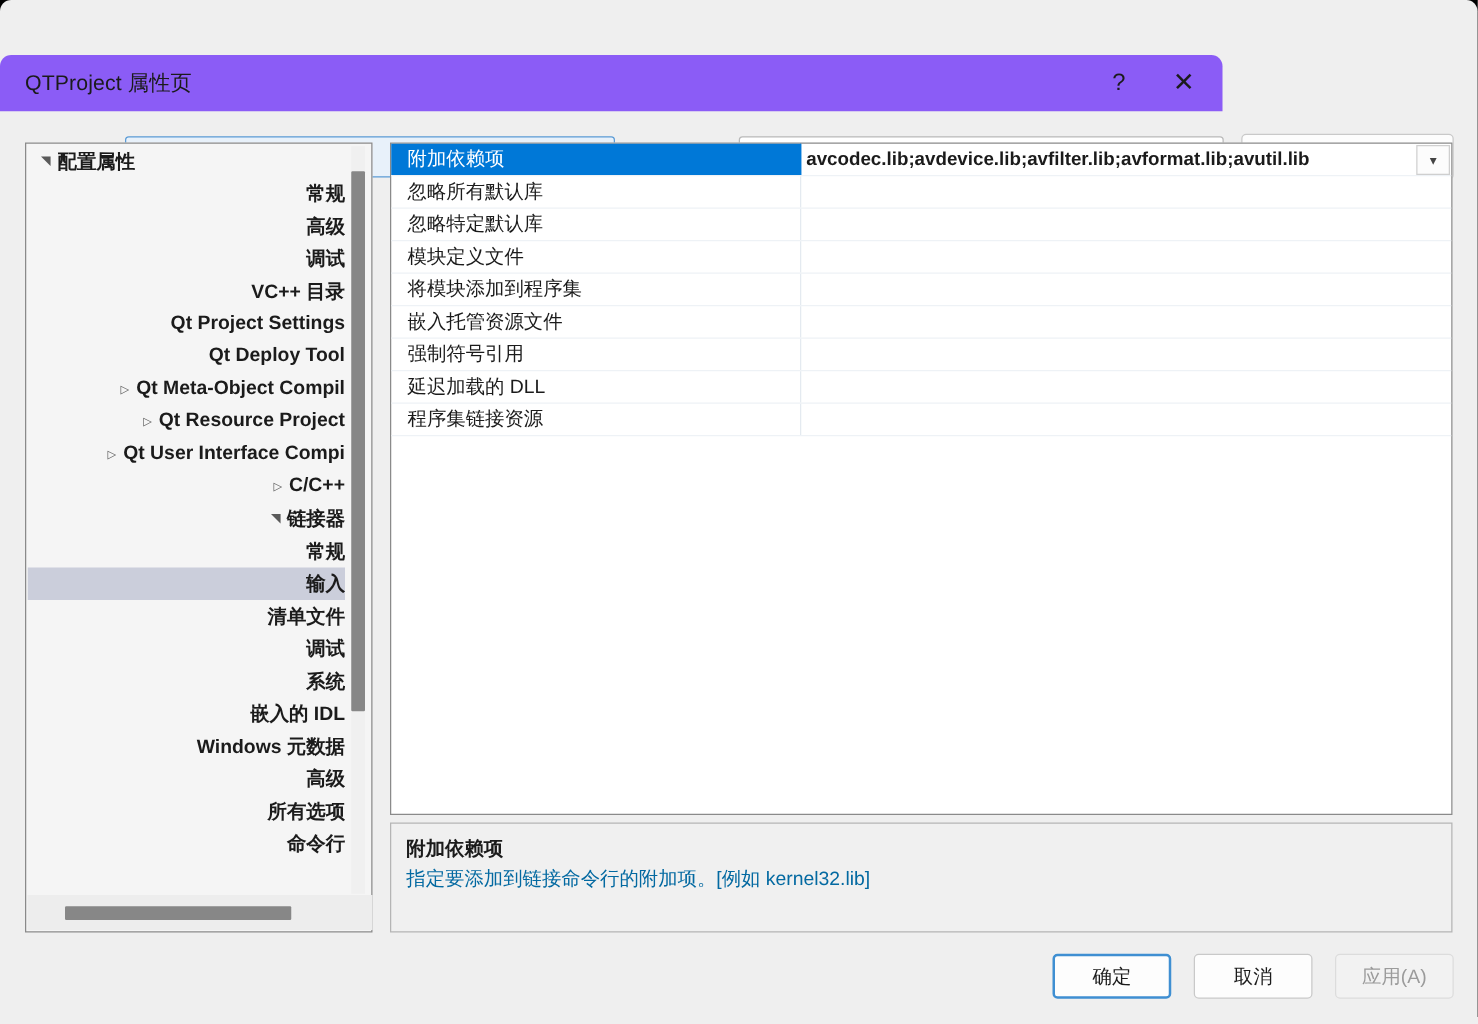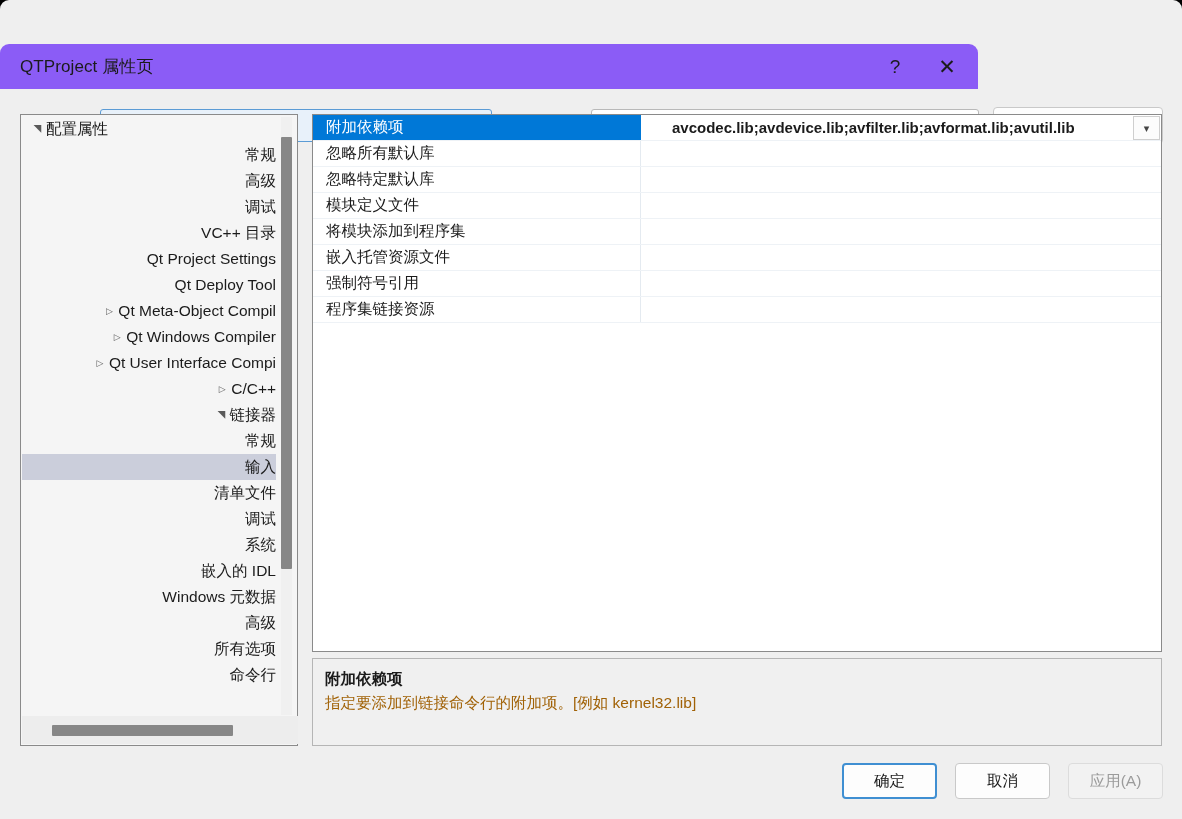--- a/index.html
+++ b/index.html
@@ -90,20 +90,21 @@
     font-size: 15px; color: #1b1b1b;
     cursor: default;
   }
 
   
   #tree-panel {
     position: absolute; left: 20px; top: 114px;
     width: 278px; height: 632px;
     background: #f5f5f5;
     border: 1px solid #8a8a8a;
+    font-weight: bold;
   }
   #tree-scroll-area {
     position: absolute; left: 1px; top: 1px;
     width: 254px; height: 600px;
     background: #f5f5f5;
     overflow: hidden;
   }
   .tree-item {
     position: relative;
     height: 26px;
@@ -166,21 +167,21 @@
     display: flex; align-items: center;
     padding-left: 13px;
     font-size: 15.5px; color: #1b1b1b;
     white-space: nowrap; overflow: hidden;
   }
   .grid-val {
     flex: 1 1 auto;
     display: flex; align-items: center;
     padding-left: 4px;
     font-size: 15px; color: #1b1b1b;
-    white-space: nowrap; overflow: hidden; margin-left: 27px;
+    white-space: nowrap; overflow: hidden;
   }
   .grid-row.selected .grid-name {
     background: #0078d7; color: #fff;
     border-right-color: #0078d7;
   }
   .grid-row.selected .grid-val {
     font-weight: bold;
     padding-right: 30px;
   }
   #val-chevron {
@@ -199,21 +200,21 @@
     width: 850px; height: 88px;
     background: #f0f0f0;
     border: 1px solid #b5b5b5;
     padding: 10px 12px;
   }
   #desc-title {
     font-size: 15.5px; font-weight: bold; color: #1b1b1b;
     margin-bottom: 3px;
   }
   #desc-body {
-    font-size: 15.5px; color: #a16207;
+    font-size: 15.5px; color: #0369a1;
   }
 
   
   .footer-btn {
     position: absolute; top: 763px;
     height: 36px;
     display: flex; align-items: center; justify-content: center;
     font-size: 15.5px;
     border-radius: 4px;
     cursor: default;
@@ -298,21 +299,21 @@
         <div class="tree-item lvl1" style="padding-left: 30px; margin-left: 14px;">
           <span class="tw"></span>
           <span>Qt Deploy Tool</span>
         </div>
         <div class="tree-item lvl1" style="padding-left: 30px;">
           <span class="tw">▷</span>
           <span>Qt Meta-Object Compil</span>
         </div>
         <div class="tree-item lvl1" style="padding-left: 30px;">
           <span class="tw">▷</span>
-          <span>Qt Windows Compiler</span>
+          <span>Qt Resource Project</span>
         </div>
         <div class="tree-item lvl1" style="padding-left: 30px;">
           <span class="tw">▷</span>
           <span>Qt User Interface Compi</span>
         </div>
         <div class="tree-item lvl1" style="padding-left: 30px;">
           <span class="tw">▷</span>
           <span>C/C++</span>
         </div>
         <div class="tree-item lvl1" style="padding-left: 30px;">
@@ -392,20 +393,24 @@
       </div>
       <div class="grid-row">
         <div class="grid-name">嵌入托管资源文件</div>
         <div class="grid-val"></div>
       </div>
       <div class="grid-row">
         <div class="grid-name">强制符号引用</div>
         <div class="grid-val"></div>
       </div>
       <div class="grid-row">
+        <div class="grid-name">延迟加载的 DLL</div>
+        <div class="grid-val"></div>
+      </div>
+      <div class="grid-row">
         <div class="grid-name">程序集链接资源</div>
         <div class="grid-val"></div>
       </div>
     </div>
 
   <div id="desc-panel">
     <div id="desc-title">附加依赖项</div>
     <div id="desc-body">指定要添加到链接命令行的附加项。[例如 kernel32.lib]</div>
   </div>
 

